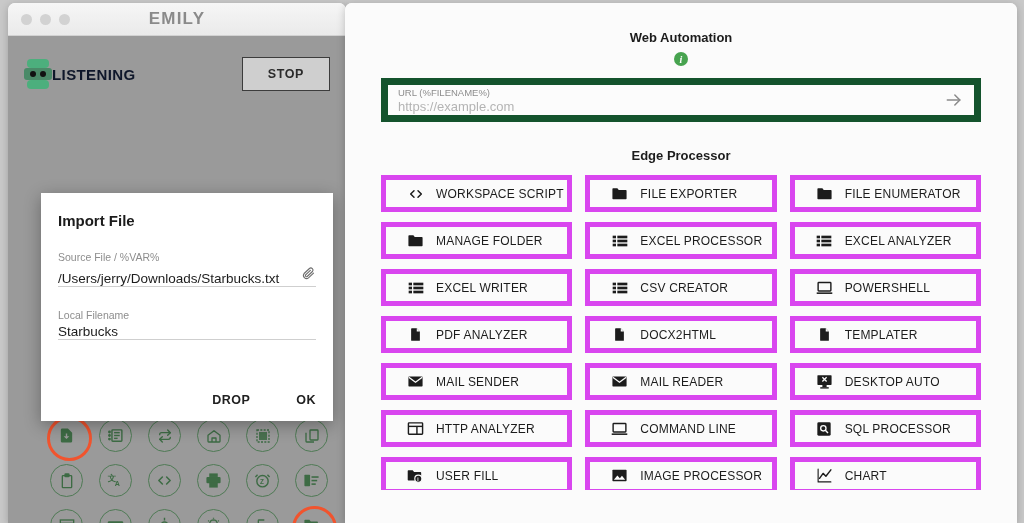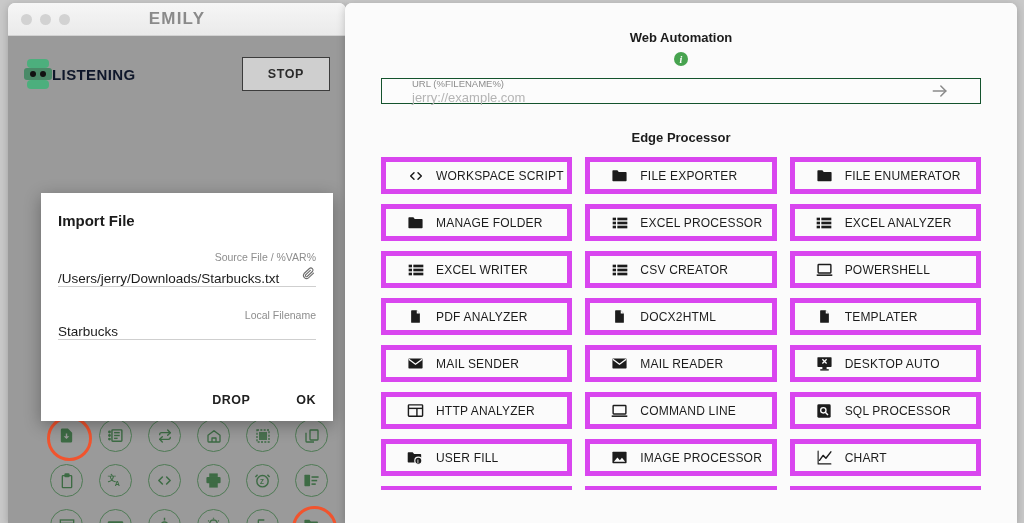--- a/index.html
+++ b/index.html
@@ -110,21 +110,21 @@
     position: absolute; left: 33px; top: 157px;
     width: 292px; height: 228px;
     background: #fff;
     box-shadow: 0 4px 16px rgba(0,0,0,.32);
   }
   .dialog-title {
     font-size: 15px; font-weight: bold; color: #1c1c1c;
     padding: 19px 17px 0 17px;
   }
   .field { padding: 0 17px; margin-top: 22px; }
-  .field-label { font-size: 10.5px; color: #8d8d8d; margin-bottom: 3px; text-align: right; }
+  .field-label { font-size: 10.5px; color: #8d8d8d; margin-bottom: 3px; }
   .field-row {
     display: flex; align-items: flex-end;
     border-bottom: 1px solid #cfcfcf; 
   }
   .field-value {
     flex: 1; font-size: 13.5px; color: #1c1c1c;
     white-space: nowrap; overflow: hidden;
   }
   .clip-icon { color: #6d6d6d; flex: none; padding-bottom: 1px; }
   .dialog-actions {
@@ -161,25 +161,25 @@
   .info-icon {
     width: 14px; height: 14px; border-radius: 50%;
     background: #47a34f; color: #fff;
     font-size: 10px; font-weight: bold; font-style: italic;
     display: flex; align-items: center; justify-content: center;
     font-family: "Liberation Serif", serif;
   }
 
   .url-field {
     margin-top: 12px;
-    border: 1px solid #14532d;
+    border: 7px solid #14532d;
     background: #fcfcfc;
-    height: 26px;
+    height: 44px;
     display: flex; align-items: center;
-    padding: 0 30px;
+    padding: 0 10px;
   }
   .url-text { flex: 1; }
   .url-label { font-size: 9.5px; color: #8d8d8d; line-height: 13px; }
   .url-placeholder { font-size: 13px; color: #b4b4b4; line-height: 16px; }
   .arrow-btn {
     flex: none; color: #8a8a8a; background: none; border: none;
     cursor: pointer; display: flex; align-items: center;
   }
 
   #edge-processor-title { padding-top: 26px; }
@@ -462,21 +462,21 @@
     <div class="learning-body">
 
       <div class="section-title" id="web-automation-title">
         <span>Web Automation</span>
         <span class="info-icon">i</span>
       </div>
 
       <div class="url-field">
         <div class="url-text">
           <div class="url-label">URL (%FILENAME%)</div>
-          <div class="url-placeholder">jerry://example.com</div>
+          <div class="url-placeholder">https://example.com</div>
         </div>
         <button class="arrow-btn">
           <svg width="20" height="20" viewBox="0 0 24 24" fill="none" stroke="currentColor" stroke-width="1.8" stroke-linecap="round" stroke-linejoin="round">
               <line x1="4" y1="12" x2="19" y2="12"></line>
               <polyline points="13 6 19 12 13 18"></polyline>
             </svg>
         </button>
       </div>
 
       <div class="section-title" id="edge-processor-title">

